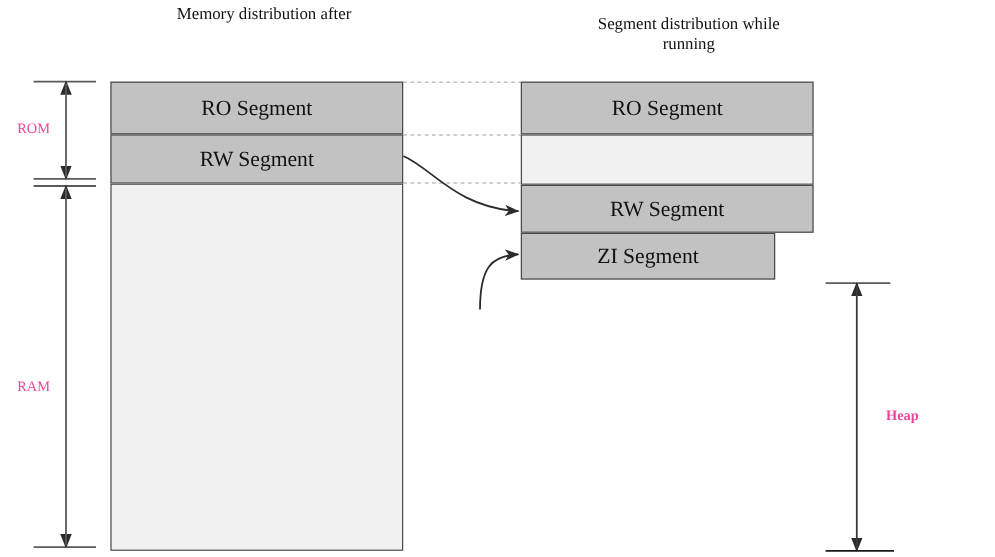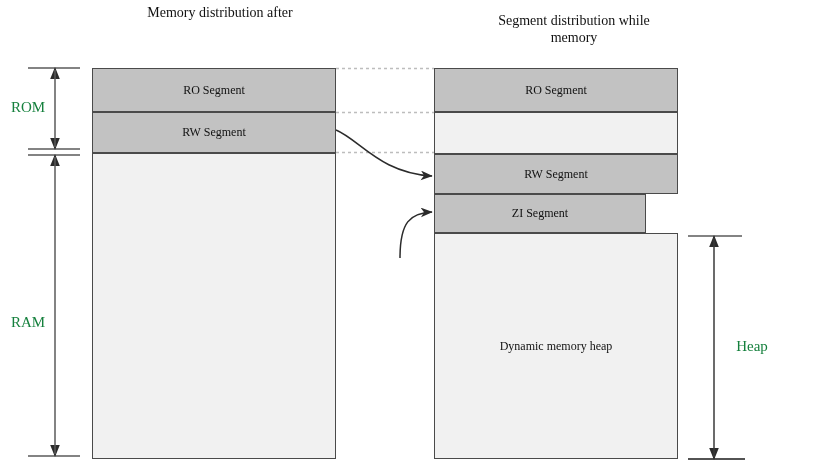--- a/index.html
+++ b/index.html
@@ -34,50 +34,50 @@
   #title-left { left: 96px; top: 4px; width: 248px; }
   #title-right { left: 440px; top: 12px; width: 268px; }
 
   .seg {
     position: absolute;
     box-sizing: border-box;
     border: 1.4px solid #4a4a4a;
     display: flex;
     align-items: center;
     justify-content: center;
-    font-size: 12px;
+    font-size: 18px;
     color: #111111;
   }
   .seg-gray { background: #c2c2c2; }
   .seg-light { background: #f1f1f1; }
   .seg-nolabel { font-size: 0; }
 
   .axis-label {
     position: absolute;
-    font-size: 15px;
-    color: #15803d;
+    font-size: 12px;
+    color: #ec4899;
     text-align: center;
     line-height: 17px;
   }
   #label-rom { left: 2px; top: 99px; width: 52px; }
   #label-ram { left: 2px; top: 314px; width: 52px; }
   #label-zi-end { left: 744px; top: 228px; width: 85px; }
-  #label-heap { left: 726px; top: 338px; width: 52px; }
+  #label-heap { left: 726px; top: 338px; width: 52px; font-weight: bold; }
 </style>
 </head>
 <body>
 
 <div id="root">
 
   <div class="title" id="title-left">
     <div>Memory distribution after</div>
   </div>
   <div class="title" id="title-right">
     <div>Segment distribution while</div>
-    <div>memory</div>
+    <div>running</div>
   </div>
 
   <svg class="svg-layer" viewBox="0 0 829 464" xmlns="http://www.w3.org/2000/svg">
     <defs>
       <marker id="arrowEnd" markerWidth="9" markerHeight="9" refX="7.5" refY="3.2" orient="auto" markerUnits="strokeWidth">
         <path d="M0,0 L8,3.2 L0,6.4 L2.2,3.2 z" fill="#2b2b2b"></path>
       </marker>
       <marker id="arrowUp" markerWidth="9" markerHeight="9" refX="7" refY="3.2" orient="auto" markerUnits="strokeWidth">
         <path d="M0,0 L8,3.2 L0,6.4 z" fill="#2b2b2b"></path>
       </marker>
@@ -137,21 +137,18 @@
   </div>
   <div class="seg seg-light seg-nolabel" style="left:434px; top:112px; width:244px; height:42px;">
     <span></span>
   </div>
   <div class="seg seg-gray" style="left:434px; top:154px; width:244px; height:40px;">
     <span>RW Segment</span>
   </div>
   <div class="seg seg-gray" style="left:434px; top:194px; width:212px; height:39px;">
     <span>ZI Segment</span>
   </div>
-  <div class="seg seg-light" style="left:434px; top:233px; width:244px; height:226px;">
-    <span>Dynamic memory heap</span>
-  </div>
 
   <div class="axis-label" id="label-rom">ROM</div>
   <div class="axis-label" id="label-ram">RAM</div>
   <div class="axis-label" id="label-heap">Heap</div>
 
 </div>
 
 </body></html>

